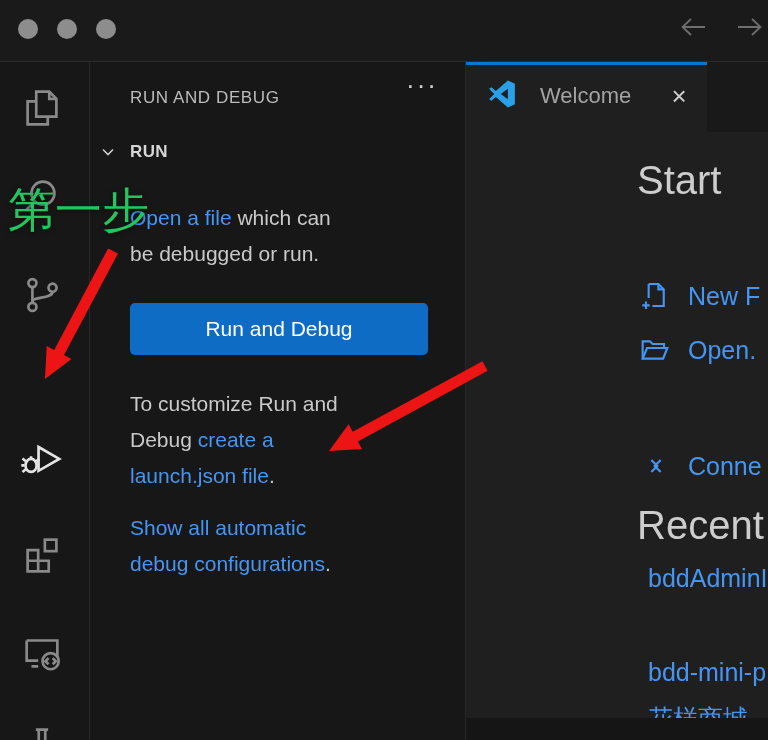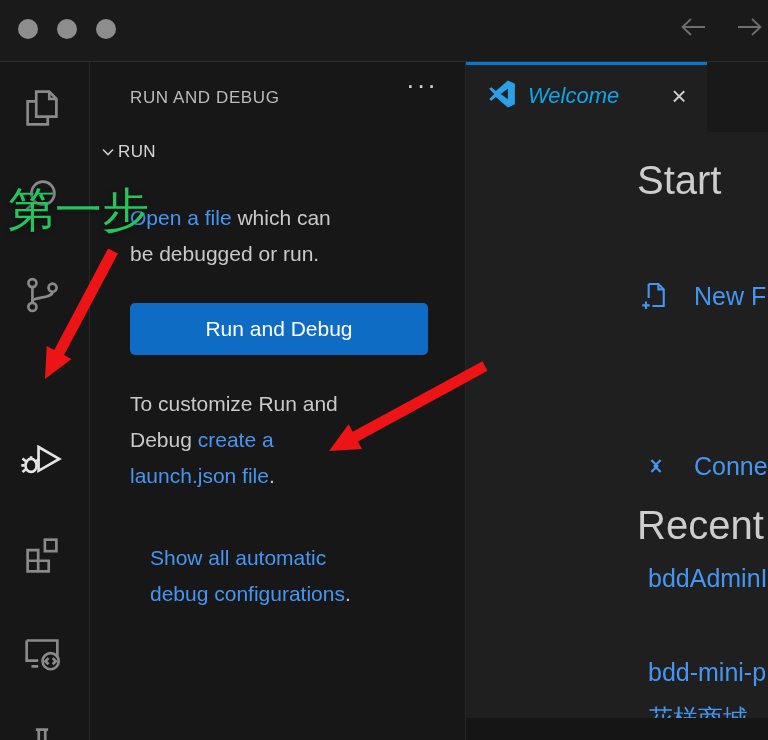--- a/index.html
+++ b/index.html
@@ -17,40 +17,40 @@
   .act-item { position:absolute; left:19px; width:46px; height:46px; background:none; border:none; color:#8a8a8a; cursor:pointer; }
   .act-item.active { color:#e4e4e4; }
   .act-item svg { width:46px; height:46px; }
 
   
   .sidepanel { position:absolute; left:90px; top:62px; width:376px; height:678px; background:#171717; border-right:1px solid #272727; }
   .panel-title { position:absolute; left:40px; top:26px; font-size:17px; letter-spacing:.6px; color:#bcbcbc; }
   .more-actions { position:absolute; left:308px; top:8px; width:48px; font-size:26px; letter-spacing:2px; color:#d2d2d2; background:none; border:none; cursor:pointer; }
   .section-hdr { position:absolute; left:8px; top:78px; height:24px; display:flex; align-items:center; cursor:pointer; background:none; border:none; }
   .section-hdr svg { width:20px; height:20px; color:#cccccc; }
-  .section-hdr .sec-label { margin-left:0; font-size:17px; font-weight:normal; letter-spacing:.4px; color:#d6d6d6; }
+  .section-hdr .sec-label { margin-left:12px; font-size:17px; font-weight:bold; letter-spacing:.4px; color:#d6d6d6; }
   .panel-p { position:absolute; left:40px; width:312px; font-size:21px; line-height:36px; color:#c9c9c9; white-space:pre-line; }
   .panel-p .link { color:#4596f3; cursor:pointer; }
   .p-open { top:138px; }
   .p-custom { top:324px; }
-  .p-showall { top:478px;margin-left:20px; }
+  .p-showall { top:448px; }
   .run-btn { position:absolute; left:40px; top:241px; width:298px; height:52px; background:#0f6cc4; color:#ffffff; font-size:21px; font-family:inherit; border:none; border-radius:5px; cursor:pointer; }
 
   
   .editor { position:absolute; left:466px; top:62px; width:302px; height:678px; background:#1f1f1f; }
   .tabbar { position:absolute; left:0; top:0; width:302px; height:70px; background:#191919; }
   .tab { position:absolute; left:0; top:0; width:241px; height:70px; background:#1f1f1f; border-top:3px solid #0078d4; cursor:pointer; }
   .tab .logo { position:absolute; left:22px; top:15px; width:28px; height:28px; }
-  .tab .tab-label { position:absolute; left:62px; top:18px; font-size:22px; font-style:italic; color:#0ea5e9; }
+  .tab .tab-label { position:absolute; left:74px; top:18px; font-size:22px; color:#a3a3a3; }
   .tab .tab-close { position:absolute; left:196px; top:12px; width:34px; height:38px; background:none; border:none; color:#cfcfcf; font-size:26px; cursor:pointer; }
 
   .w-head { position:absolute; font-size:40px; color:#cdcdcd;text-align:center; }
   .start-item { position:absolute; left:172px; display:flex; align-items:center; background:none; border:none; cursor:pointer; color:#4596f3; }
   .start-item svg { width:32px; height:32px; flex:none; }
-  .start-item .s-label { margin-left:24px; font-size:25px; color:#4596f3; white-space:nowrap; }
+  .start-item .s-label { margin-left:18px; font-size:25px; color:#4596f3; white-space:nowrap; }
   .recent-row { position:absolute; left:182px; white-space:nowrap; }
   .recent-link { font-size:25px; color:#4596f3; cursor:pointer; background:none; border:none; font-family:inherit; }
   .recent-path { font-size:22px; color:#9b9b9b; margin-left:26px; }
   .bottomband { position:absolute; left:0; top:656px; width:302px; height:22px; background:#151515; }
 
   
   .anno-step { position:absolute; color:#22c55e; line-height:1; text-shadow:0 1px 5px rgba(0,0,0,.55); pointer-events:none; z-index:30; }
   .step1 { left:8px; top:186px; font-size:47px; }
   .step2 { left:457px; top:322px; font-size:46px; }
   .arrows { position:absolute; left:0; top:0; width:768px; height:740px; pointer-events:none; z-index:29; }
@@ -158,20 +158,27 @@
 
     <button class="start-item" style="top:218px">
       <svg viewBox="0 0 24 24" fill="none" stroke="currentColor" stroke-width="1.6">
         <path d="M8 3 H15.3 L19.3 7 V19.5 H10.8"></path>
           <path d="M15.3 3 V7 H19.3"></path>
           <path d="M8 3 V13.5"></path>
         <path d="M3.2 19 H8.8 M6 16.2 V21.8"></path>
       </svg>
       <span class="s-label">New F</span>
     </button>
+    <button class="start-item" style="top:272px">
+      <svg viewBox="0 0 24 24" fill="none" stroke="currentColor" stroke-width="1.6">
+        <path d="M3.5 18.5 V5.5 H9 L11 7.5 H19.5 V10.5"></path>
+        <path d="M3.5 18.5 L6.8 10.5 H22 L18.8 18.5 Z"></path>
+      </svg>
+      <span class="s-label">Open.</span>
+    </button>
     <button class="start-item" style="top:388px">
       <svg viewBox="0 0 24 24" fill="none" stroke="currentColor" stroke-width="1.6">
         <path d="M8.5 7.5 L13 12 L8.5 16.5 M15.5 7.5 L11 12 L15.5 16.5" transform="translate(1.5 0)"></path>
       </svg>
       <span class="s-label">Conne</span>
     </button>
 
     <div class="w-head" style="left:171px; top:441px">Recent</div>
 
     <div class="recent-row" style="top:502px">

